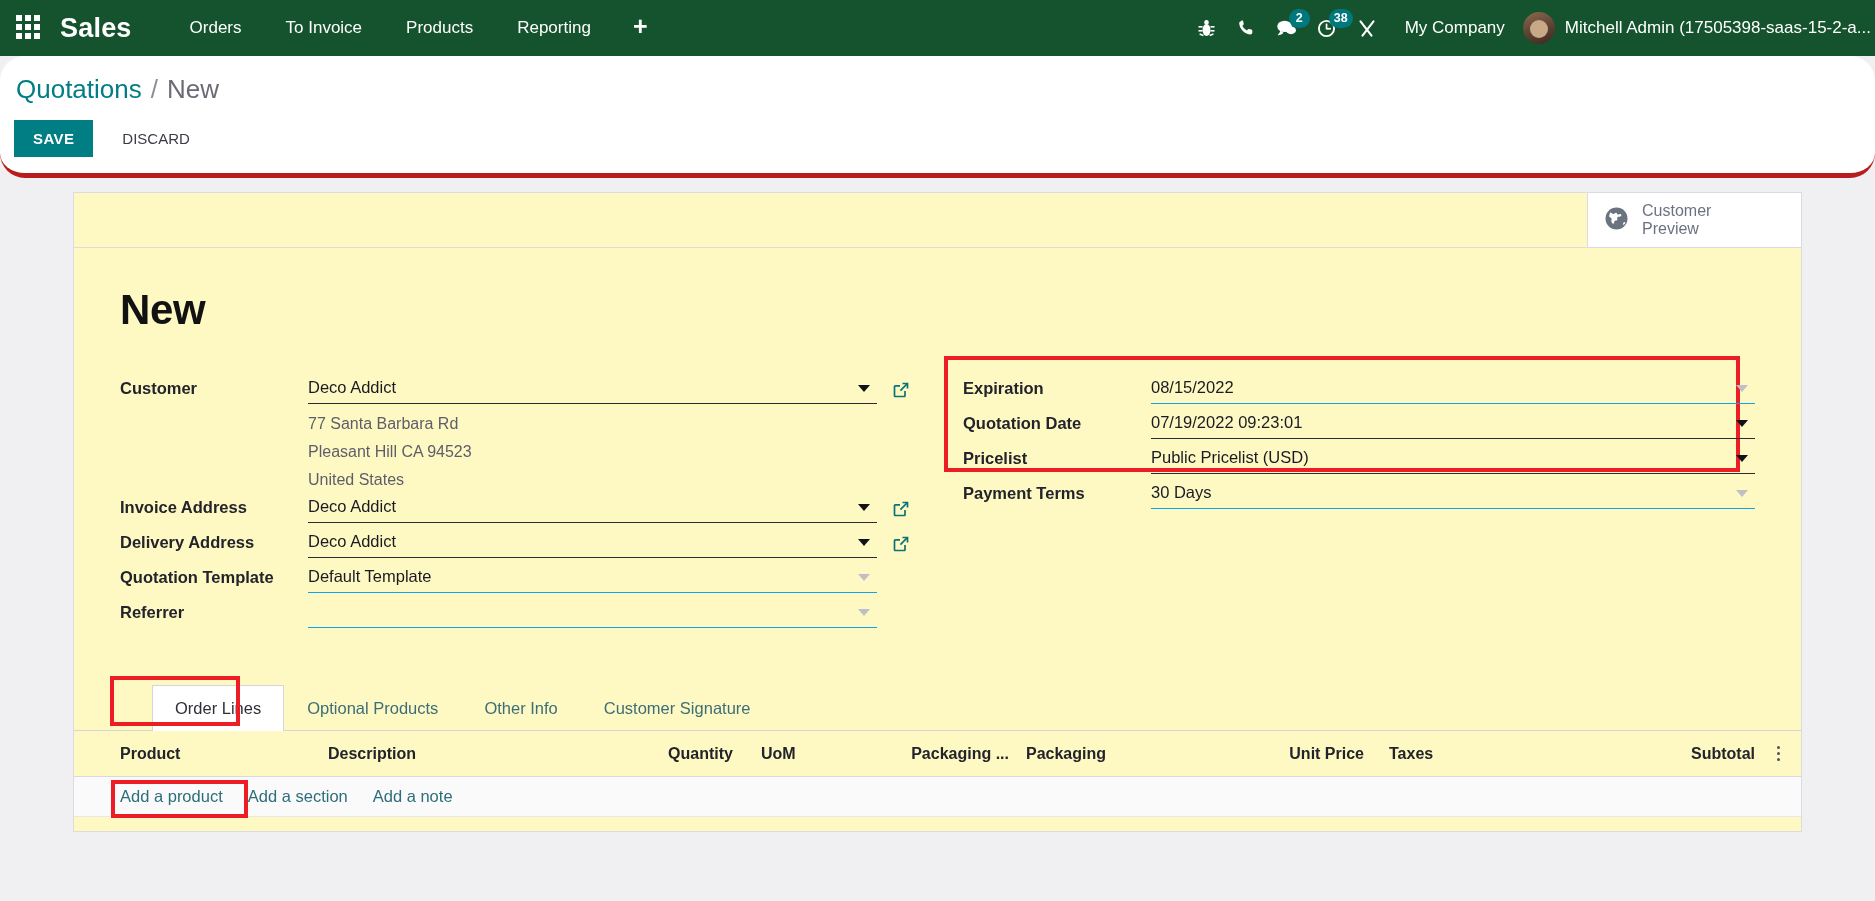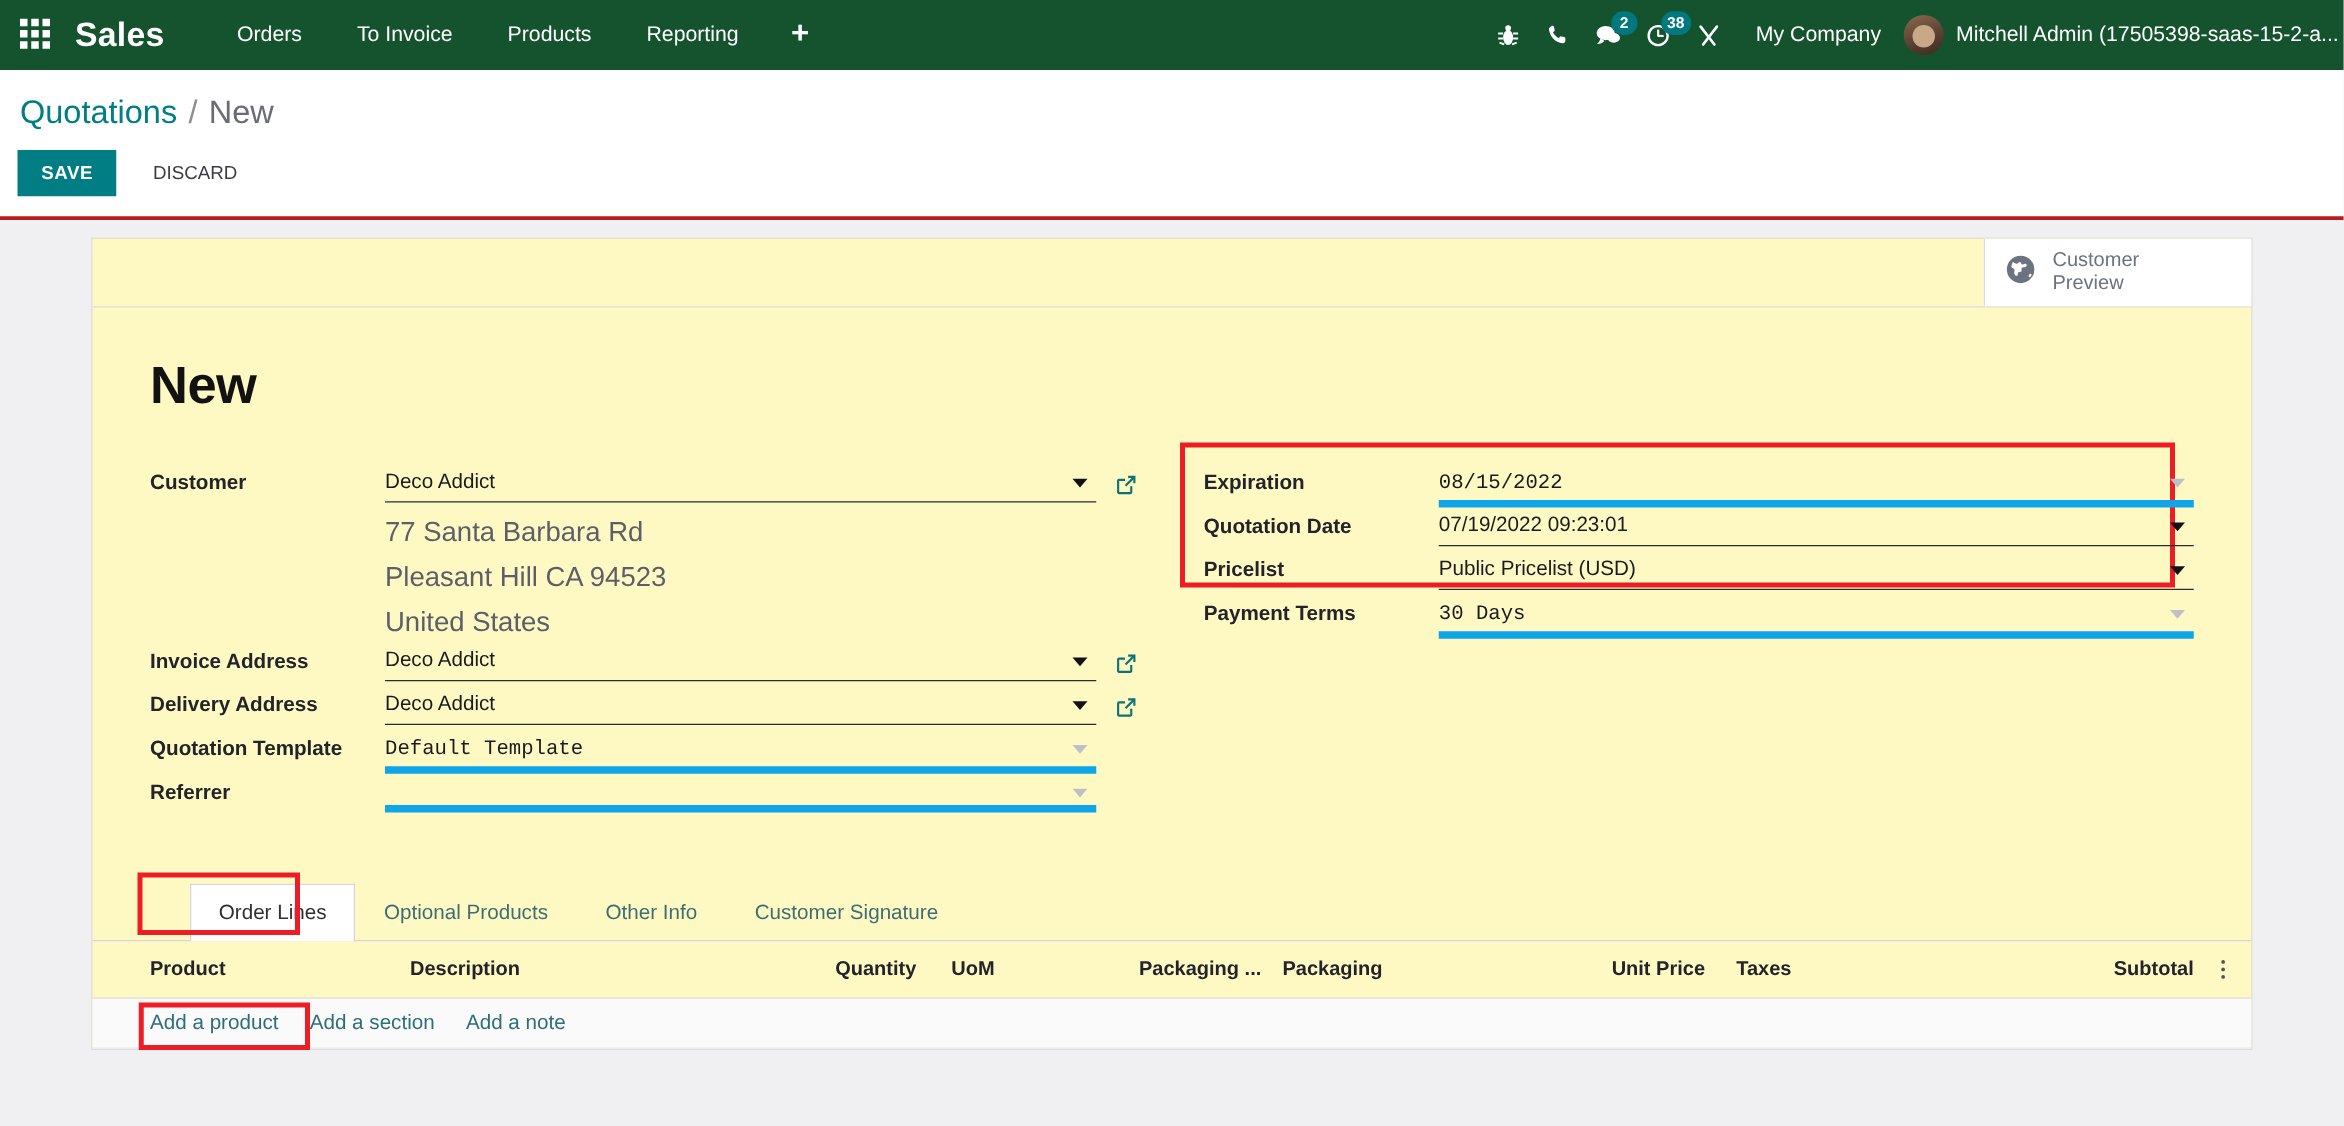--- a/index.html
+++ b/index.html
@@ -94,21 +94,22 @@
     background:#c9a888;
   }
   .user-name {
     font-size: 17px; color: #FFFFFF; white-space: nowrap;
   }
 
   
   .control-panel {
     background: #FFFFFF;
     padding: 18px 0 0 0;
-    border-bottom: 3px solid #b91c1c;
+    border-bottom: 5px solid #b91c1c;
+    border-radius: 25px;
   }
   .breadcrumb {
     font-size: 26px;
     padding-left: 16px;
     display: flex; align-items: baseline;
   }
   .bc-link { color: #017E84; cursor: pointer; }
   .bc-sep { color: #8E8E99; margin: 0 9px; }
   .bc-current { color: #6B6B78; }
   .btn-row {
@@ -190,36 +191,36 @@
   .fbox {
     flex: 1;
     font-size: 16.5px;
     color: #1A1A22;
     padding: 4px 26px 5px 0;
     position: relative;
     min-height: 30px;
     cursor: text;
   }
   .fbox.solid  { border-bottom: 1px solid #2B2B33; }
-  .fbox.faint  { border-bottom: 6px solid #0ea5e9; font-family: Liberation Mono, monospace; }
+  .fbox.faint  { border-bottom: 1px solid #0ea5e9; }
   .caret {
     position: absolute; right: 7px; top: 11px;
     width: 0; height: 0;
     border-left: 6px solid transparent;
     border-right: 6px solid transparent;
     border-top: 7px solid #111118;
     cursor: pointer;
   }
   .caret.dim { border-top-color: #BFBFC7; }
   .ext-link {
     margin-left: 15px; flex: none; cursor: pointer;
     display: flex; align-items: center; padding-top: 2px;
   }
   .addr-line {
-    font-size: 22px; color: #5E5E6B;
+    font-size: 16px; color: #5E5E6B;
     padding: 4px 0 3px 0; line-height: 1.32;
   }
   .addr-block { margin-left: 188px; }
 
   
   .hl-right {
     position: absolute;
     left: 34px; top: -18px;
     width: 796px; height: 116px;
     border: 4px solid #EC1D24;

